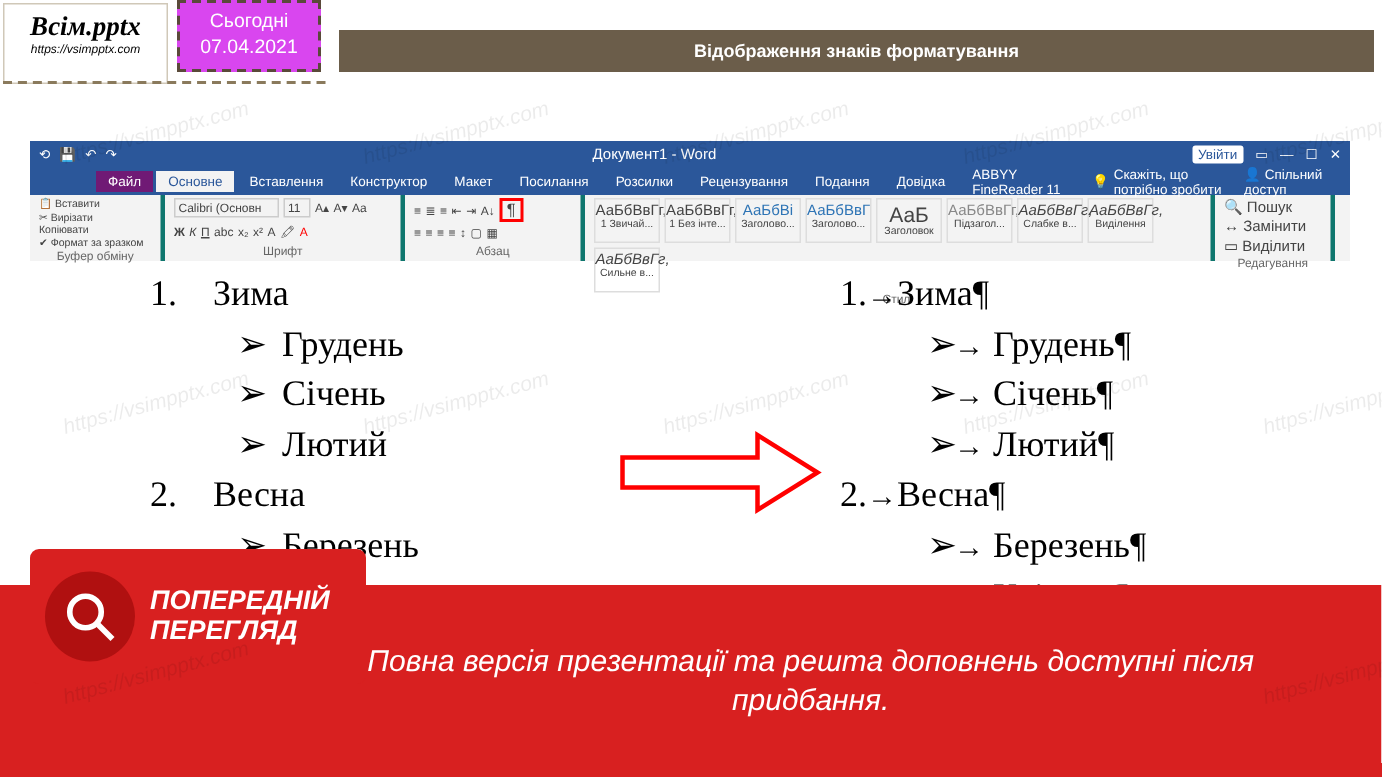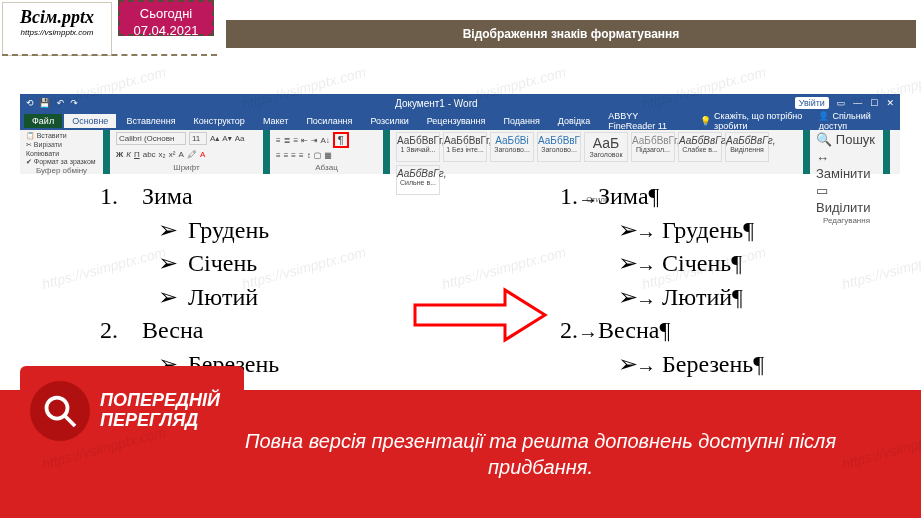--- a/index.html
+++ b/index.html
@@ -7,42 +7,42 @@
   
   
   .watermark { position: absolute; color: rgba(0,0,0,0.08); font-style: italic; font-size: 14px; transform: rotate(-15deg); pointer-events: none; z-index: 100; }
   
   
   .header { position: relative; height: 58px; display: flex; }
   .logo { position: absolute; left: 2px; top: 2px; width: 110px; height: 54px; background: #fff; border: 1px solid #d0c8b8; padding: 4px; text-align: center; }
   .logo-title { font-family: 'Times New Roman', serif; font-style: italic; font-weight: bold; font-size: 18px; }
   .logo-url { font-size: 8px; font-style: italic; }
   
-  .date-ticket { position: absolute; left: 118px; top: 0; width: 96px; height: 36px; background: #be185d; border: 2px dashed #5a4a3a; color: #fff; text-align: center; padding: 4px; font-size: 13px; line-height: 1.3; }
+  .date-ticket { position: absolute; left: 118px; top: 0; width: 96px; height: 48px; background: #d946ef; border: 2px dashed #5a4a3a; color: #fff; text-align: center; padding: 4px; font-size: 13px; line-height: 1.3; }
   
   .title-bar { position: absolute; left: 226px; top: 20px; width: 690px; height: 28px; background: #6b5d4a; color: #fff; text-align: center; line-height: 28px; font-size: 12px; font-weight: bold; }
   
   .stitch { position: absolute; left: 2px; top: 54px; width: 215px; height: 10px; border-top: 2px dashed #8a7a5c; }
   
   
   .word-app { position: absolute; left: 20px; top: 94px; width: 880px; height: 80px; background: #2b579a; font-size: 9px; color: #fff; }
   .word-titlebar { height: 18px; background: #2b579a; display: flex; align-items: center; justify-content: space-between; padding: 0 6px; }
   .word-titlebar-left { display: flex; gap: 6px; align-items: center; }
   .word-titlebar-center { font-size: 10px; }
   .word-titlebar-right { display: flex; gap: 8px; align-items: center; }
   
   .word-tabs { height: 18px; background: #2b579a; display: flex; align-items: center; padding-left: 4px; gap: 2px; font-size: 9px; }
   .word-tab { padding: 2px 8px; color: #fff; }
   .word-tab.active { background: #f3f3f3; color: #2b579a; }
-  .word-tab.file { background: #14532d; }
+  .word-tab.file { background: #701a75; margin-left: 40px; }
   .word-tell { margin-left: 10px; display: flex; align-items: center; gap: 3px; }
   .word-share { margin-left: auto; margin-right: 8px; }
   
   .word-ribbon { height: 44px; background: #f3f3f3; display: flex; color: #444; font-size: 8px; }
-  .ribbon-group { border-right: 7px solid #0f766e; padding: 2px 6px; display: flex; flex-direction: column; justify-content: space-between; }
+  .ribbon-group { border-right: 3px solid #0f766e; padding: 2px 6px; display: flex; flex-direction: column; justify-content: space-between; }
   .ribbon-group-label { text-align: center; font-size: 8px; color: #666; }
   .ribbon-icons { display: flex; gap: 3px; align-items: center; flex-wrap: wrap; }
   .pilcrow-btn { width: 16px; height: 16px; border: 2px solid red; display: flex; align-items: center; justify-content: center; font-size: 11px; color: #444; }
   .style-box { width: 44px; height: 30px; border: 1px solid #ddd; text-align: center; font-size: 7px; padding-top: 2px; }
   .style-aa { font-size: 10px; display: block; }
   
   
   .content { position: absolute; left: 20px; top: 180px; width: 880px; height: 330px; }
   .list-col { position: absolute; top: 0; width: 340px; font-family: 'Times New Roman', serif; font-size: 24px; line-height: 1.4; }
   .list-left { left: 70px; }
@@ -190,21 +190,21 @@
         <div class="style-box"><span class="style-aa" style="color:#2e74b5">АаБбВвГ</span><span>Заголово...</span></div>
         <div class="style-box"><span class="style-aa" style="font-size:14px">АаБ</span><span>Заголовок</span></div>
         <div class="style-box"><span class="style-aa" style="color:#888">АаБбВвГг,</span><span>Підзагол...</span></div>
         <div class="style-box"><span class="style-aa" style="font-style:italic">АаБбВвГг,</span><span>Слабке в...</span></div>
         <div class="style-box"><span class="style-aa" style="font-style:italic">АаБбВвГг,</span><span>Виділення</span></div>
         <div class="style-box"><span class="style-aa" style="font-style:italic">АаБбВвГг,</span><span>Сильне в...</span></div>
       </div>
       <div class="ribbon-group-label">Стилі</div>
     </div>
     <div class="ribbon-group" style="width:80px">
-      <div style="font-size:13px;line-height:1.3">
+      <div style="font-size:10px;line-height:1.3">
         <div>🔍 <span>Пошук</span></div>
         <div>↔ <span>Замінити</span></div>
         <div>▭ <span>Виділити</span></div>
       </div>
       <div class="ribbon-group-label">Редагування</div>
     </div>
   </div>
 </div>
 
 <div class="content">

